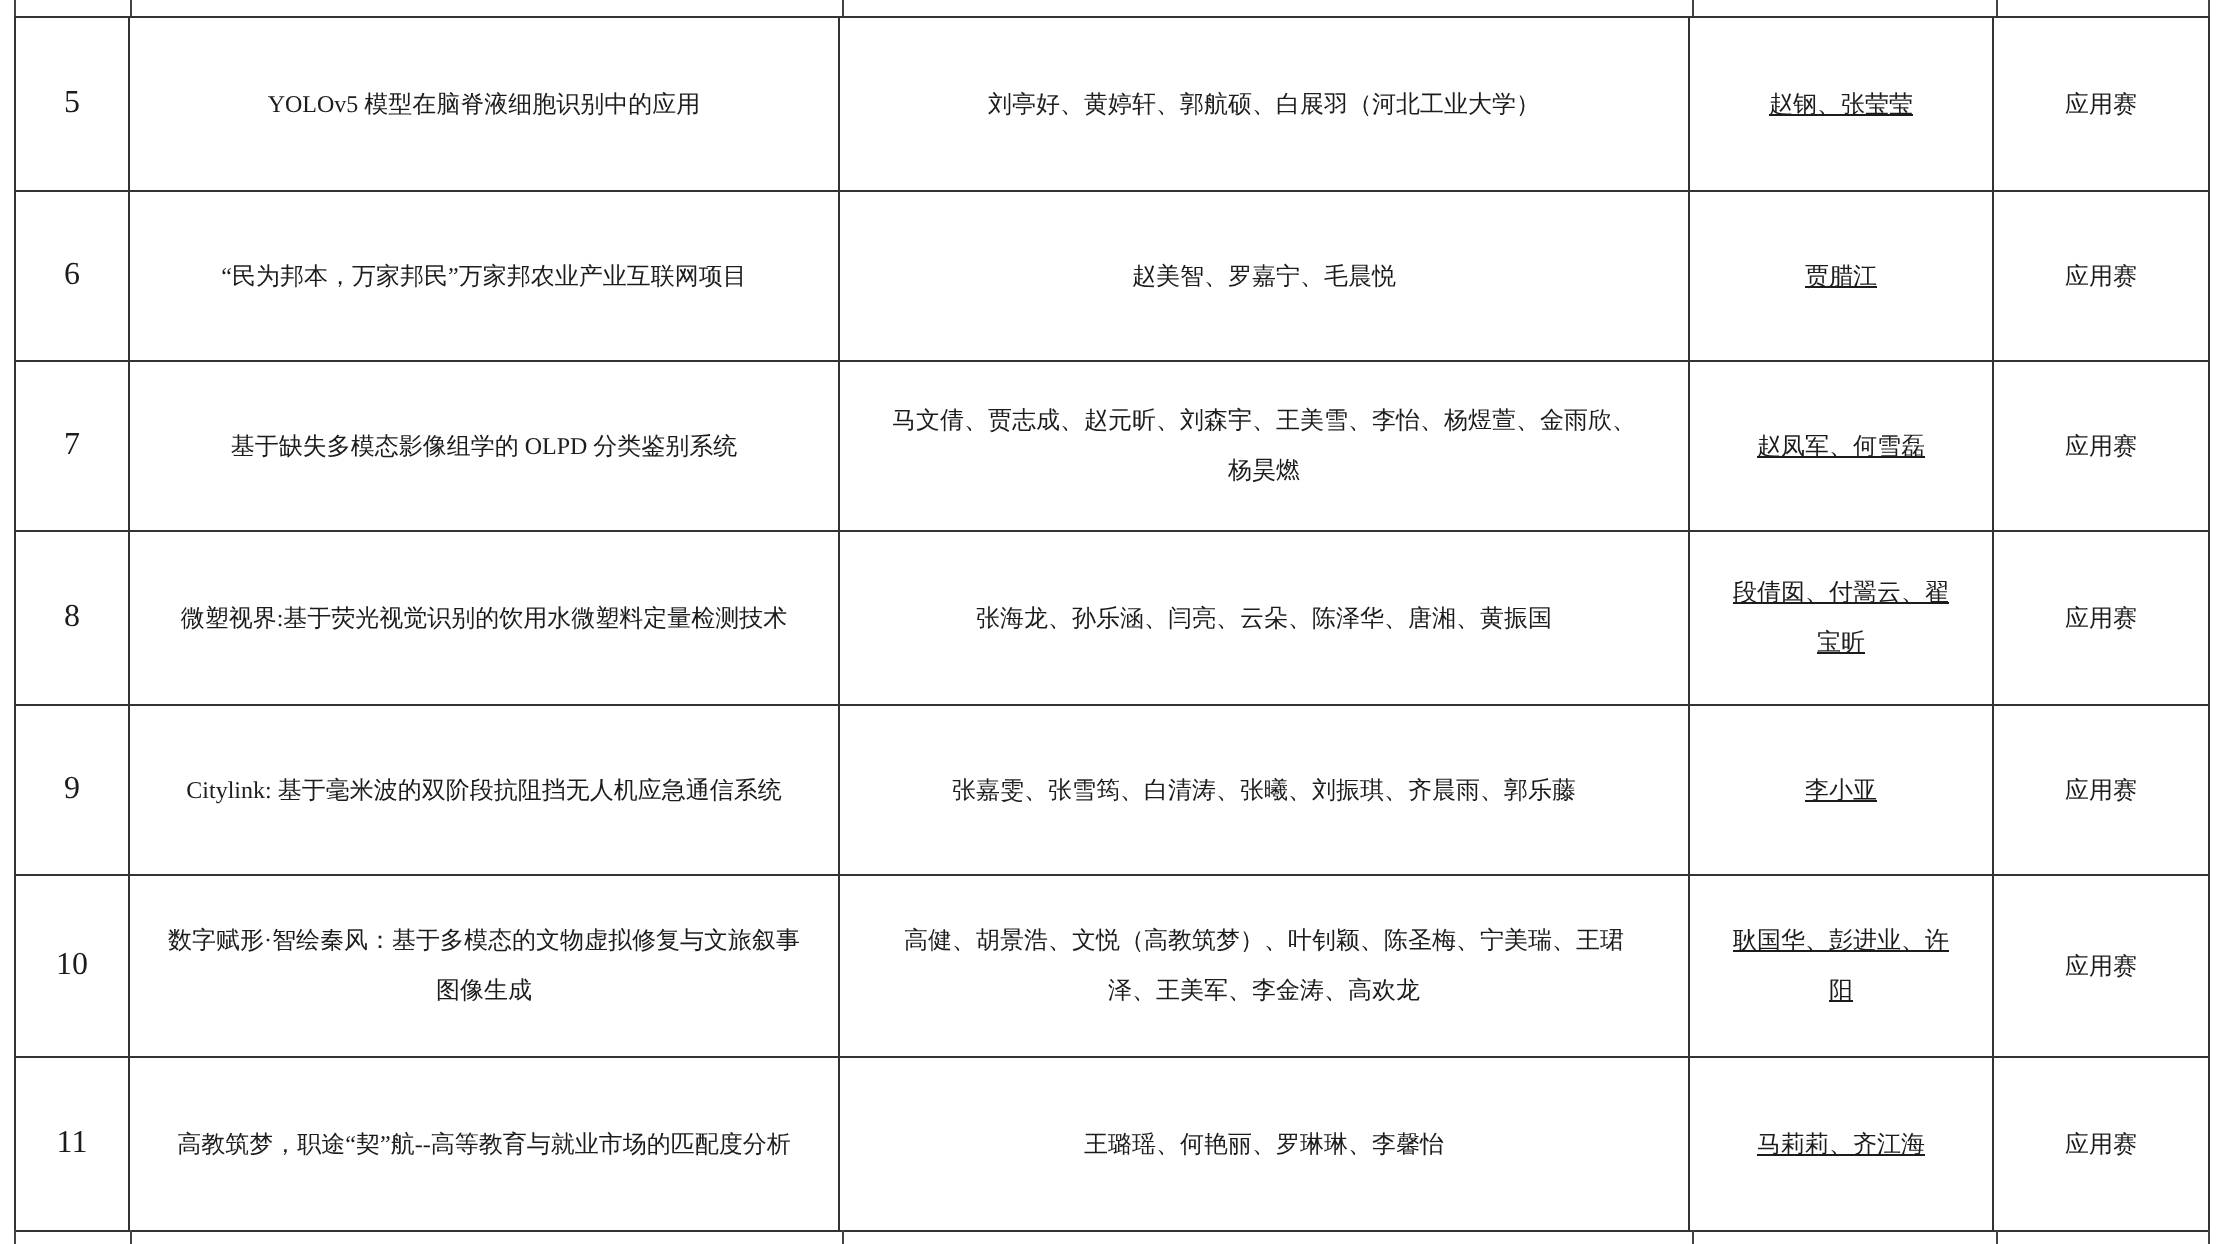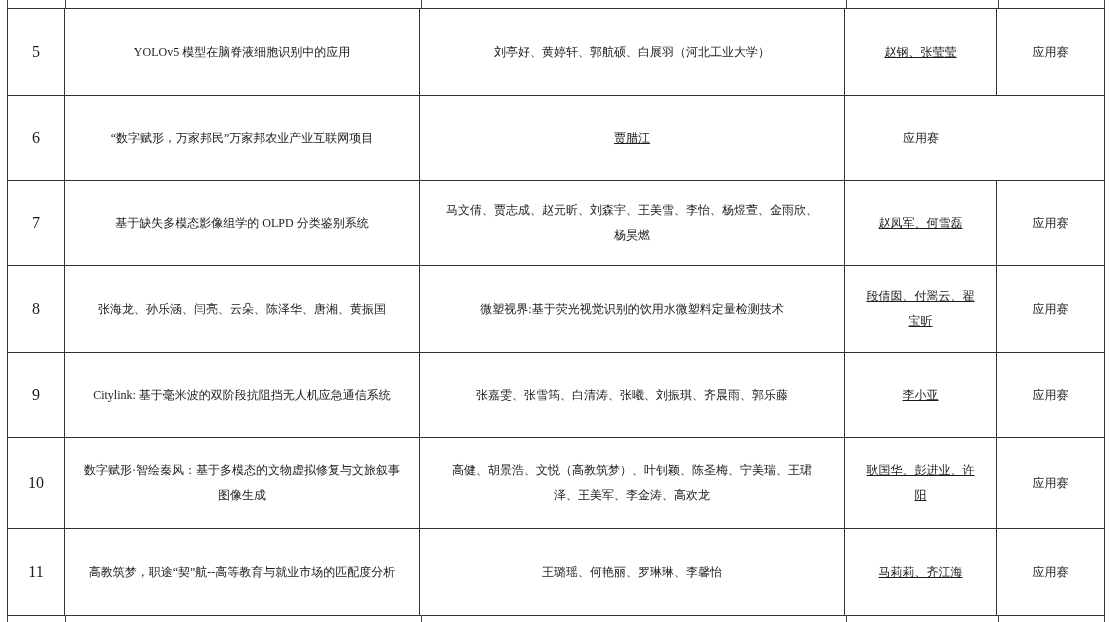--- a/index.html
+++ b/index.html
@@ -87,21 +87,24 @@
     <div class="cell cell-category">
       <div class="cell-inner">应用赛</div>
     </div>
   </div>
 
   <div class="table-row">
     <div class="cell cell-no">
       <div class="cell-inner">6</div>
     </div>
     <div class="cell cell-title">
-      <div class="cell-inner">“数字赋形，万家邦民”万家邦农业产业互联网项目</div>
+      <div class="cell-inner">“民为邦本，万家邦民”万家邦农业产业互联网项目</div>
+    </div>
+    <div class="cell cell-members">
+      <div class="cell-inner">赵美智、罗嘉宁、毛晨悦</div>
     </div>
     <div class="cell cell-advisors">
       <div class="cell-inner">贾腊江</div>
     </div>
     <div class="cell cell-category">
       <div class="cell-inner">应用赛</div>
     </div>
   </div>
 
   <div class="table-row">
@@ -119,25 +122,25 @@
     </div>
     <div class="cell cell-category">
       <div class="cell-inner">应用赛</div>
     </div>
   </div>
 
   <div class="table-row">
     <div class="cell cell-no">
       <div class="cell-inner">8</div>
     </div>
+    <div class="cell cell-title">
+      <div class="cell-inner">微塑视界:基于荧光视觉识别的饮用水微塑料定量检测技术</div>
+    </div>
     <div class="cell cell-members">
       <div class="cell-inner">张海龙、孙乐涵、闫亮、云朵、陈泽华、唐湘、黄振国</div>
-    </div>
-    <div class="cell cell-title">
-      <div class="cell-inner">微塑视界:基于荧光视觉识别的饮用水微塑料定量检测技术</div>
     </div>
     <div class="cell cell-advisors">
       <div class="cell-inner">段倩囡、付翯云、翟宝昕</div>
     </div>
     <div class="cell cell-category">
       <div class="cell-inner">应用赛</div>
     </div>
   </div>
 
   <div class="table-row">

